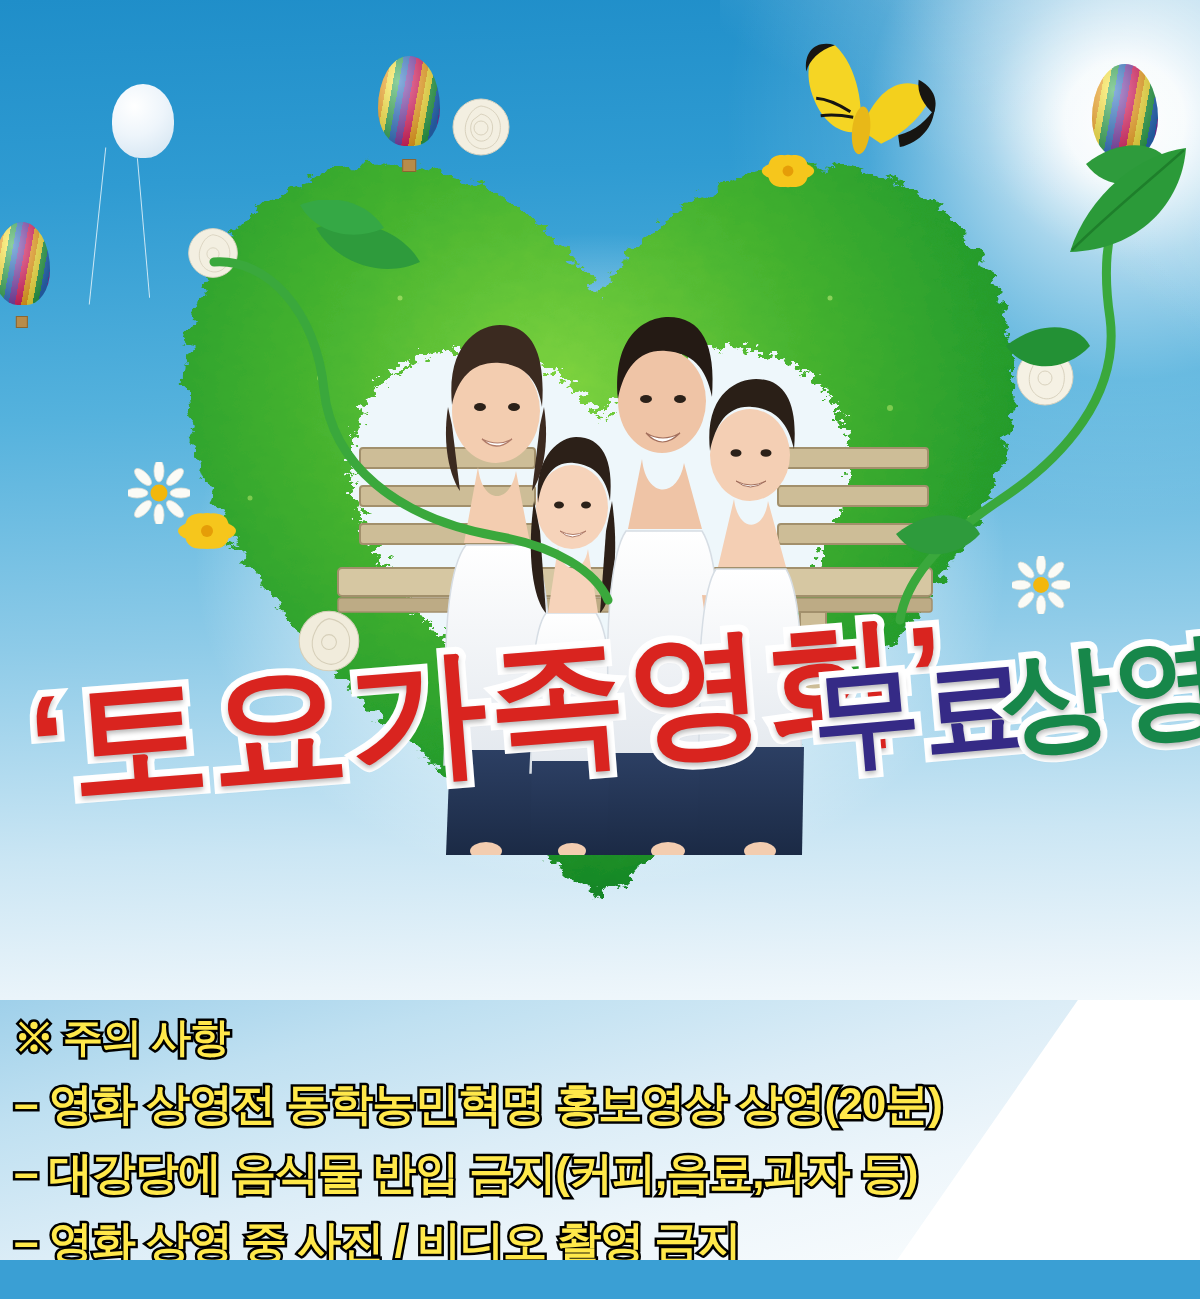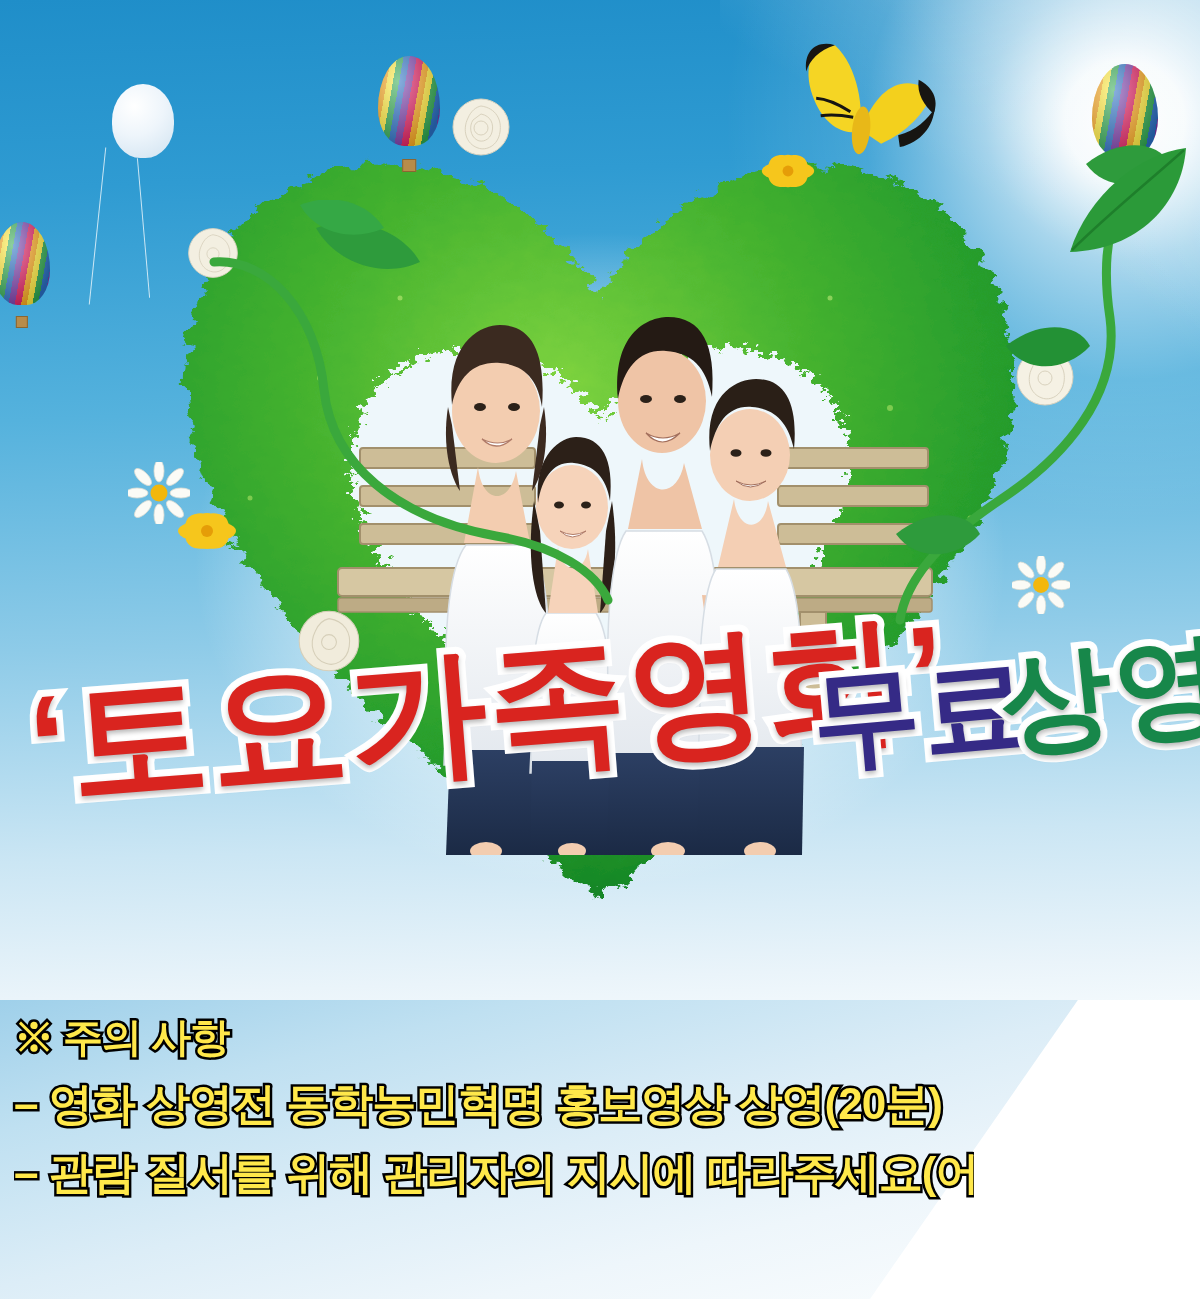--- a/index.html
+++ b/index.html
@@ -95,21 +95,21 @@
     -webkit-text-stroke:14px #ffffff;
     paint-order:stroke fill;
     text-shadow:0 3px 5px rgba(0,0,0,.28);
   }
   .t-main   { left:28px;  top:18px;  font-size:138px; letter-spacing:2px; transform:rotate(-4.5deg); color:#d9241f; }
   .t-free   { left:812px; top:40px;  font-size:108px; letter-spacing:2px; transform:rotate(-5deg);  color:#352a86; }
   .t-show   { left:1000px;top:18px;  font-size:112px; letter-spacing:2px; transform:rotate(-6deg);  color:#17874a; }
 
   
   .bottom {
-    position:absolute; left:0; top:1000px; width:1200px; height:299px;
+    position:absolute; left:0; top:1000px; width:1200px; height:260px;
     background:linear-gradient(166deg,#9fd0ea 0%, #bfe0f1 22%, #dcedf7 48%, #eef6fb 70%, #f7fbfd 88%, #ffffff 100%);
     overflow:hidden;
   }
   .bottom .white-wedge{
     position:absolute; right:0; top:0; width:330px; height:299px;
     background:#ffffff;
     clip-path:polygon(100% 0, 100% 100%, 0 100%, 63% 0);
   }
   .notice {
     position:absolute; left:14px; top:10px; width:960px;
@@ -471,18 +471,20 @@
     <div class="tword t-free">무료</div>
     <div class="tword t-show">상영</div>
   </div>
 
   <div class="bottom">
     <div class="white-wedge"></div>
 
     <div class="notice">
       <div class="n-head">※ 주의 사항</div>
       <div class="n-line">– 영화 상영전 동학농민혁명 홍보영상 상영(20분)</div>
+      <div class="n-line">– 대강당에 음식물 반입 금지(커피,음료,과자 등)</div>
+      <div class="n-line">– 영화 상영 중 사진 / 비디오 촬영 금지</div>
       <div class="n-line cut">– 관람 질서를 위해 관리자의 지시에 따라주세요(어</div>
     </div>
 
   </div>
 
 </div>
 
 </body></html>

